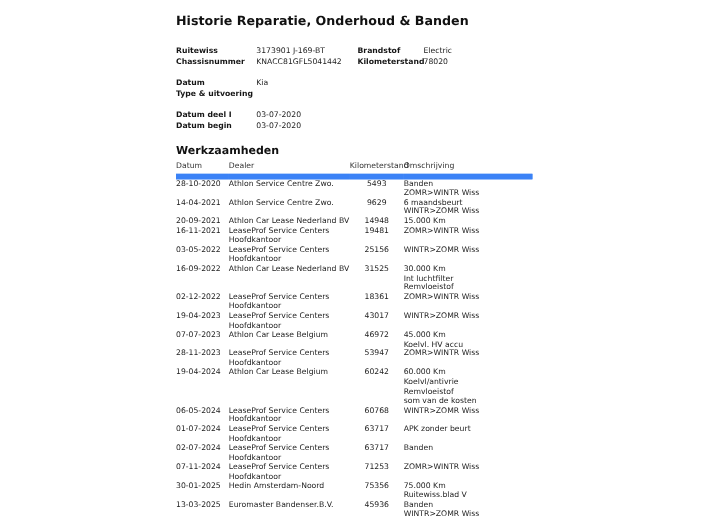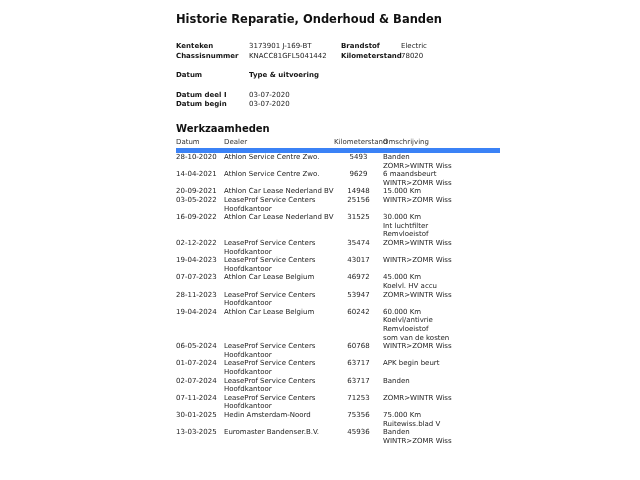--- a/index.html
+++ b/index.html
@@ -6,21 +6,21 @@
   body {
     width: 640px; height: 480px;
     background: #ffffff;
     font-family: "DejaVu Sans", "Liberation Sans", sans-serif;
     color: #1f1f1f;
     position: relative;
     overflow: hidden;
   }
   .content {
     position: absolute;
-    left: 176px; top: 12px;
+    left: 160px; top: 12px;
     width: 324px;
   }
   .page-title {
     font-size: 11.5px;
     font-weight: bold;
     margin: 0 0 16px 0;
     color: #111;
     white-space: nowrap;
   }
   .kv-grid {
@@ -68,33 +68,34 @@
   td.cell-dealer, td.cell-oms { white-space: pre-line; }
 </style>
 </head>
 <body>
 
 <div class="content">
 
   <h1 class="page-title">Historie Reparatie, Onderhoud &amp; Banden</h1>
 
   <div class="kv-grid">
-    <span class="kv-label">Kenteken</span>
+    <span class="kv-label">Ruitewiss</span>
     <span class="kv-value">3173901 J-169-BT</span>
     <span class="kv-label">Brandstof</span>
     <span class="kv-value">Electric</span>
 
     <span class="kv-label">Chassisnummer</span>
     <span class="kv-value">KNACC81GFL5041442</span>
     <span class="kv-label">Kilometerstand</span>
     <span class="kv-value">78020</span>
   </div>
 
   <div class="kv-grid narrow sect">
     <span class="kv-label">Datum</span>
+    <span class="kv-value">Kia</span>
     <span class="kv-label">Type &amp; uitvoering</span>
   </div>
 
   <div class="kv-grid narrow sect">
     <span class="kv-label">Datum deel I</span>
     <span class="kv-value">03-07-2020</span>
     <span class="kv-label">Datum begin</span>
     <span class="kv-value">03-07-2020</span>
   </div>
 
@@ -130,39 +131,46 @@
     <td class="cell-oms">6 maandsbeurt
 WINTR&gt;ZOMR Wiss</td>
   </tr>
         <tr>
     <td class="cell-datum">20-09-2021</td>
     <td class="cell-dealer">Athlon Car Lease Nederland BV</td>
     <td class="cell-km">14948</td>
     <td class="cell-oms">15.000 Km</td>
   </tr>
         <tr>
+    <td class="cell-datum">16-11-2021</td>
+    <td class="cell-dealer">LeaseProf Service Centers
+Hoofdkantoor</td>
+    <td class="cell-km">19481</td>
+    <td class="cell-oms">ZOMR&gt;WINTR Wiss</td>
+  </tr>
+        <tr>
     <td class="cell-datum">03-05-2022</td>
     <td class="cell-dealer">LeaseProf Service Centers
 Hoofdkantoor</td>
     <td class="cell-km">25156</td>
     <td class="cell-oms">WINTR&gt;ZOMR Wiss</td>
   </tr>
         <tr>
     <td class="cell-datum">16-09-2022</td>
     <td class="cell-dealer">Athlon Car Lease Nederland BV</td>
     <td class="cell-km">31525</td>
     <td class="cell-oms">30.000 Km
 Int luchtfilter
 Remvloeistof</td>
   </tr>
         <tr>
     <td class="cell-datum">02-12-2022</td>
     <td class="cell-dealer">LeaseProf Service Centers
 Hoofdkantoor</td>
-    <td class="cell-km">35474</td>
+    <td class="cell-km">18361</td>
     <td class="cell-oms">ZOMR&gt;WINTR Wiss</td>
   </tr>
         <tr>
     <td class="cell-datum">19-04-2023</td>
     <td class="cell-dealer">LeaseProf Service Centers
 Hoofdkantoor</td>
     <td class="cell-km">43017</td>
     <td class="cell-oms">WINTR&gt;ZOMR Wiss</td>
   </tr>
         <tr>
@@ -193,21 +201,21 @@
     <td class="cell-dealer">LeaseProf Service Centers
 Hoofdkantoor</td>
     <td class="cell-km">60768</td>
     <td class="cell-oms">WINTR&gt;ZOMR Wiss</td>
   </tr>
         <tr>
     <td class="cell-datum">01-07-2024</td>
     <td class="cell-dealer">LeaseProf Service Centers
 Hoofdkantoor</td>
     <td class="cell-km">63717</td>
-    <td class="cell-oms">APK begin beurt</td>
+    <td class="cell-oms">APK zonder beurt</td>
   </tr>
         <tr>
     <td class="cell-datum">02-07-2024</td>
     <td class="cell-dealer">LeaseProf Service Centers
 Hoofdkantoor</td>
     <td class="cell-km">63717</td>
     <td class="cell-oms">Banden</td>
   </tr>
         <tr>
     <td class="cell-datum">07-11-2024</td>

